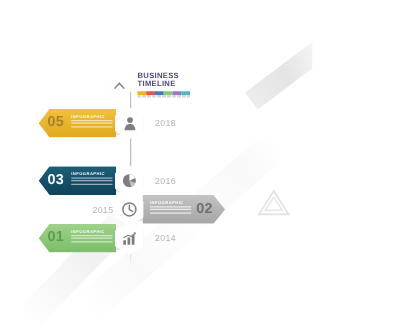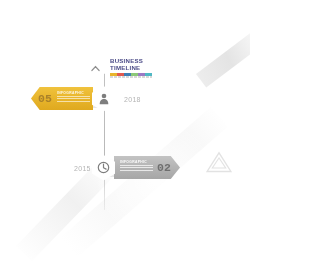--- a/index.html
+++ b/index.html
@@ -173,21 +173,21 @@
     clip-path: polygon(0% 0%, 88% 0%, 100% 50%, 88% 100%, 0% 100%);
   }
 
   .num {
     position: absolute;
     font-size: 11.5px;
     font-weight: bold;
     color: #ffffff;
     letter-spacing: 0.2px;
     line-height: 1;
-    font-family: Liberation Mono, monospace;
+    font-family: Liberation Sans, sans-serif;
     text-align: right;
   }
 
   .infotext {
     position: absolute;
     width: 33px;
   }
   .infotext .ih {
     font-size: 3.3px;
     font-weight: bold;
@@ -341,20 +341,41 @@
     <div class="hexnode">
       <svg width="12" height="13" viewBox="0 0 12 13">
         <circle cx="6" cy="4" r="2.3" fill="#7e7e7e"></circle>
         <path d="M1.7 12.2 C1.7 8.6 3.6 7.1 6 7.1 C8.4 7.1 10.3 8.6 10.3 12.2 Z" fill="#7e7e7e"></path>
       </svg>
     </div>
     <div class="year" id="year-05">2018</div>
   </div>
 
 
+  <div class="row" id="row-03">
+    <div class="strip strip-left" id="strip-03"></div>
+    <div class="arrow arrow-left" id="arrow-03"></div>
+    <div class="num" id="num-03">03</div>
+    <div class="infotext on-dark" id="info-03">
+      <div class="ih">INFOGRAPHIC</div>
+      <div class="ilines">
+          <i></i>
+          <i></i>
+          <i></i>
+        </div>
+    </div>
+    <div class="hexnode">
+      <svg width="13" height="13" viewBox="0 0 13 13">
+        <circle cx="6.5" cy="6.5" r="5.2" fill="#7e7e7e"></circle>
+        <path d="M6.5 6.5 L6.5 1.3 A5.2 5.2 0 0 1 11.2 4.4 Z" fill="#ffffff"></path>
+        <path d="M6.5 6.5 L11.4 8.4 A5.2 5.2 0 0 1 8.2 11.5 Z" fill="#ffffff" opacity="0.55"></path>
+      </svg>
+    </div>
+    <div class="year" id="year-03">2016</div>
+  </div>
 
   <div class="row" id="row-02">
     <div class="strip strip-right" id="strip-02"></div>
     <div class="arrow arrow-right" id="arrow-02"></div>
     <div class="num" id="num-02">02</div>
     <div class="infotext" id="info-02">
       <div class="ih">INFOGRAPHIC</div>
       <div class="ilines">
           <i></i>
           <i></i>
@@ -363,14 +384,37 @@
     </div>
     <div class="hexnode">
       <svg width="13" height="13" viewBox="0 0 13 13">
         <circle cx="6.5" cy="6.5" r="5.2" fill="none" stroke="#7e7e7e" stroke-width="1.2"></circle>
         <path d="M6.5 3.2 L6.5 6.7 L9.1 8.1" fill="none" stroke="#7e7e7e" stroke-width="1.2" stroke-linecap="round" stroke-linejoin="round"></path>
       </svg>
     </div>
     <div class="year" id="year-02">2015</div>
   </div>
 
+  <div class="row" id="row-01">
+    <div class="strip strip-left" id="strip-01"></div>
+    <div class="arrow arrow-left" id="arrow-01"></div>
+    <div class="num" id="num-01">01</div>
+    <div class="infotext" id="info-01">
+      <div class="ih">INFOGRAPHIC</div>
+      <div class="ilines">
+          <i></i>
+          <i></i>
+          <i></i>
+        </div>
+    </div>
+    <div class="hexnode">
+      <svg width="13" height="12" viewBox="0 0 13 12">
+        <rect x="1.6" y="7.2" width="2.2" height="3.6" fill="#7e7e7e"></rect>
+        <rect x="5" y="5" width="2.2" height="5.8" fill="#7e7e7e"></rect>
+        <rect x="8.4" y="2.8" width="2.2" height="8" fill="#7e7e7e"></rect>
+        <path d="M1.8 5.2 L5.4 3.2 L8.2 4.2 L11.2 1.2" fill="none" stroke="#7e7e7e" stroke-width="0.9"></path>
+        <path d="M9.6 1.1 L11.6 0.9 L11.4 2.8 Z" fill="#7e7e7e"></path>
+      </svg>
+    </div>
+    <div class="year" id="year-01">2014</div>
+  </div>
 
 </div>
 
 </body></html>

